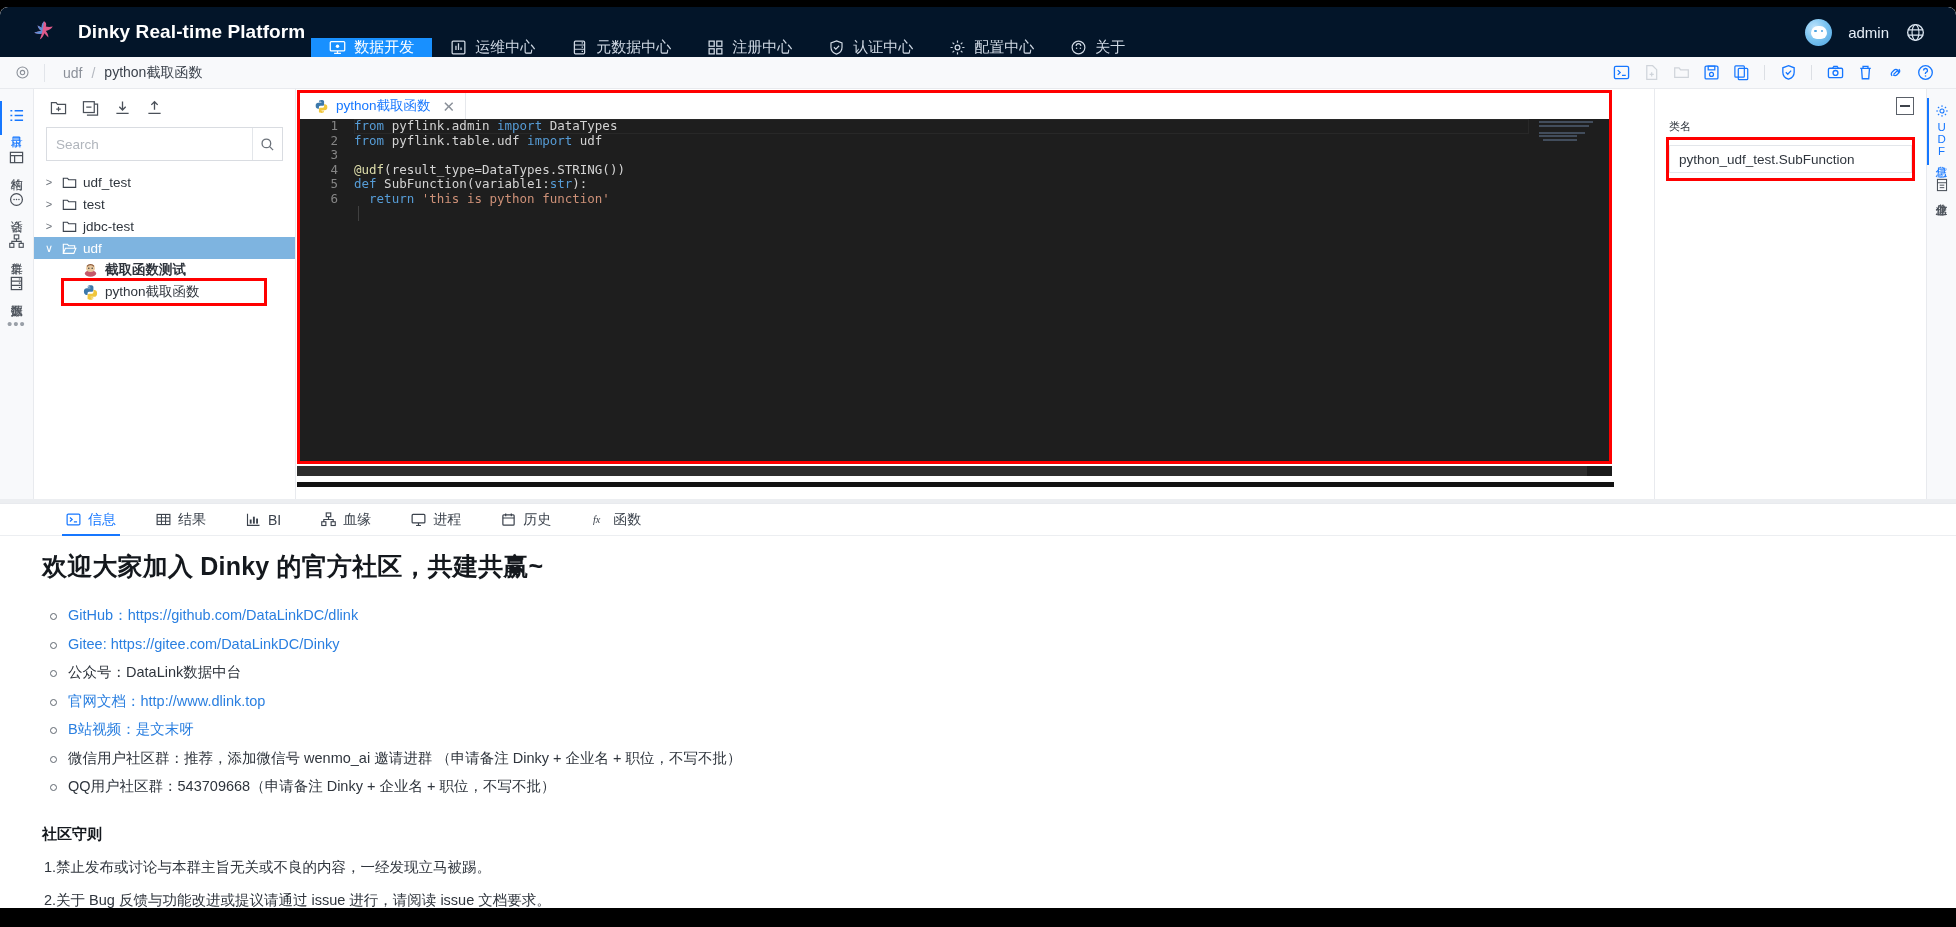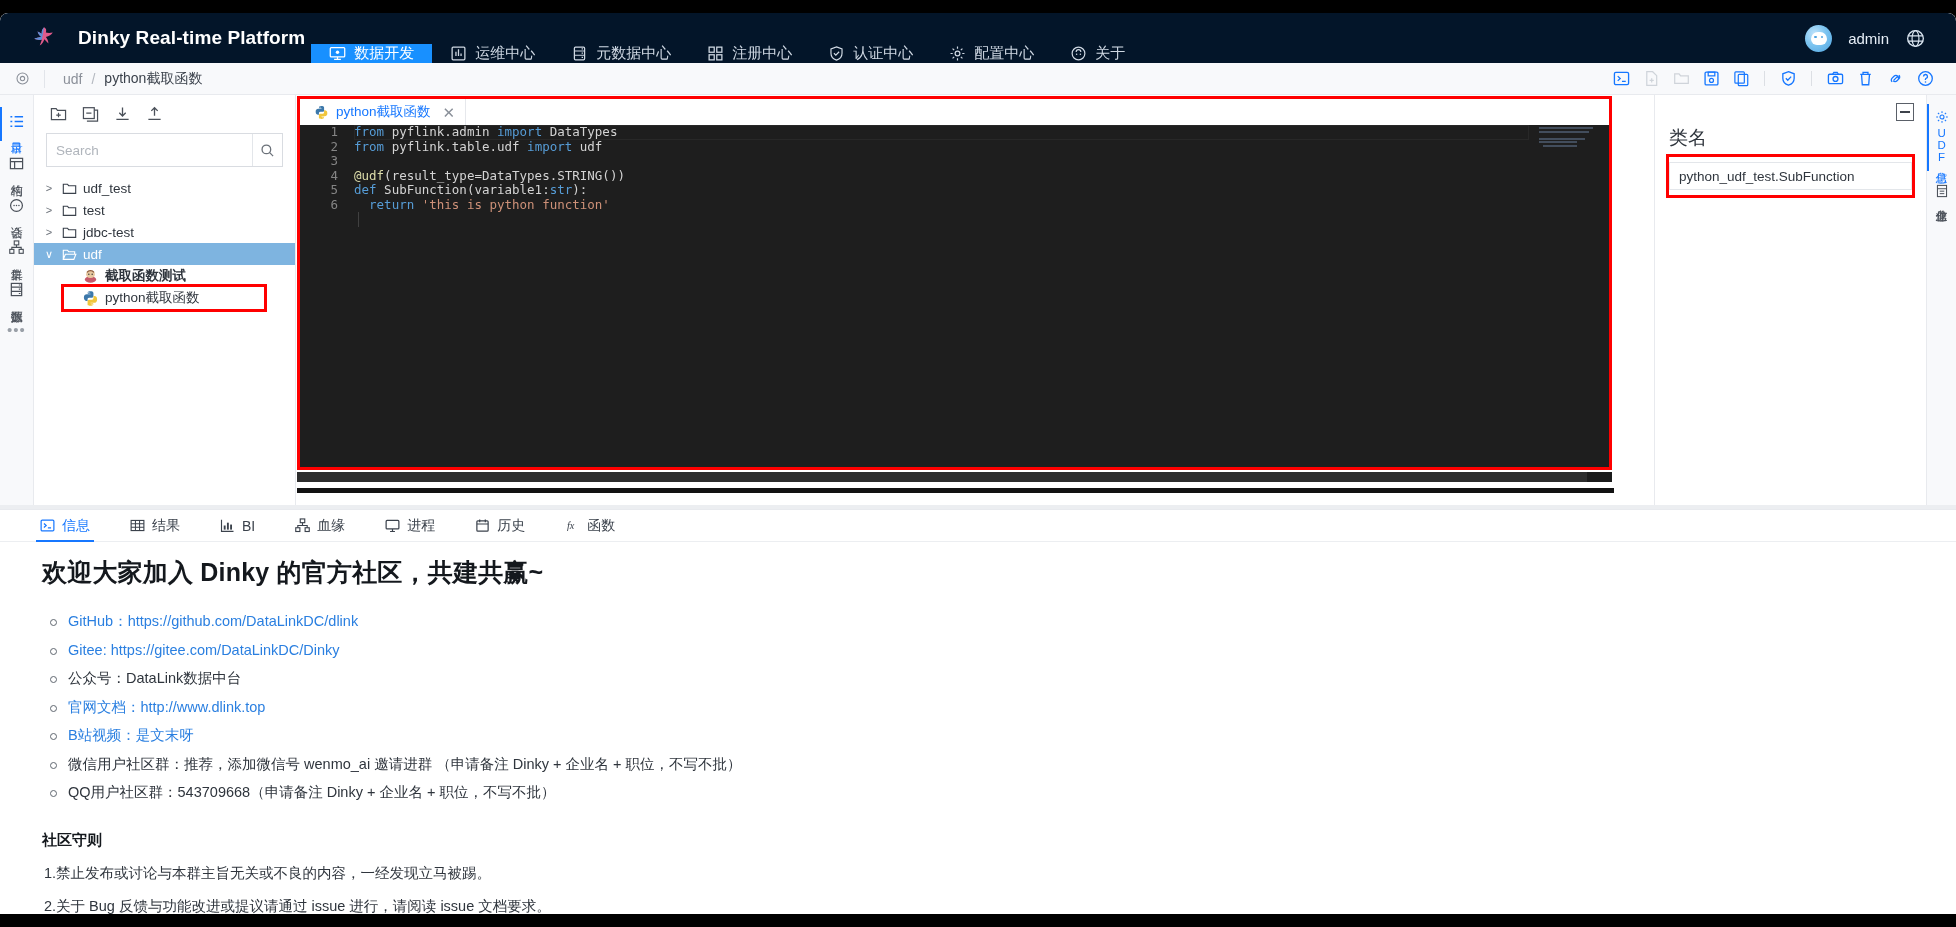--- a/index.html
+++ b/index.html
@@ -4,21 +4,21 @@
 <style>
   * { box-sizing: border-box; margin: 0; padding: 0; }
   html, body {
     width: 1956px; height: 927px;
     background: #000;
     font-family: "Liberation Sans", "DejaVu Sans", sans-serif;
     overflow: hidden;
   }
   .app {
     position: absolute;
-    left: 0; top: 13px;
+    left: 0; top: 7px;
     width: 1956px; height: 901px;
     background: #f5f6f8;
     border-radius: 8px 8px 0 0;
     overflow: hidden;
   }
 
   
   .topnav {
     height: 50px;
     background: #031529;
@@ -220,21 +220,21 @@
     width: 272px; flex: 0 0 272px; background:#fff;
     border-left:1px solid #e8eaee; padding: 8px 14px 0 14px;
     position: relative;
   }
   .props-collapse {
     position:absolute; right:12px; top:8px; width:18px; height:18px;
     border:1px solid #5a6068; display:flex; align-items:center; justify-content:center;
     cursor:pointer;
   }
   .props-collapse span { width:10px; height:1.5px; background:#3d434b; display:block;}
-  .props-label { font-size:19px; color:#2f353d; margin-top:22px; }
+  .props-label { font-size:11px; color:#2f353d; margin-top:22px; }
   .props-field-box {
     margin-top: 6px; outline: 3px solid #ff0000; padding: 5px 0;
   }
   .props-input {
     width: 100%; height: 28px; border:1px solid #e3e6ea; background:#fff;
     font-size: 13.5px; color:#2f353d; padding: 0 9px;
     font-family: inherit; outline:none;
   }
 
   
@@ -257,21 +257,21 @@
   }
 
   
   .divider-h { height:4px; background:#eceef1; }
   .bottom {
     background:#fff; height: 405px; overflow:hidden;
     border-top:1px solid #e8eaee;
   }
   .btabs {
     display:flex; align-items:stretch; height: 32px;
-    border-bottom: 1px solid #eceef1; padding-left: 20px;
+    border-bottom: 1px solid #eceef1; padding-left: 46px;
   }
   .btab {
     display:flex; align-items:center; gap:7px; padding: 0 20px;
     font-size:14px; color:#3b424c; cursor:pointer; position:relative;
   }
   .btab.active { color:#1677ff; }
   .btab.active::after {
     content:""; position:absolute; left:16px; right:16px; bottom:-1px; height:2px; background:#1677ff;
   }
   .btab-ico { width:15px; height:15px; }

